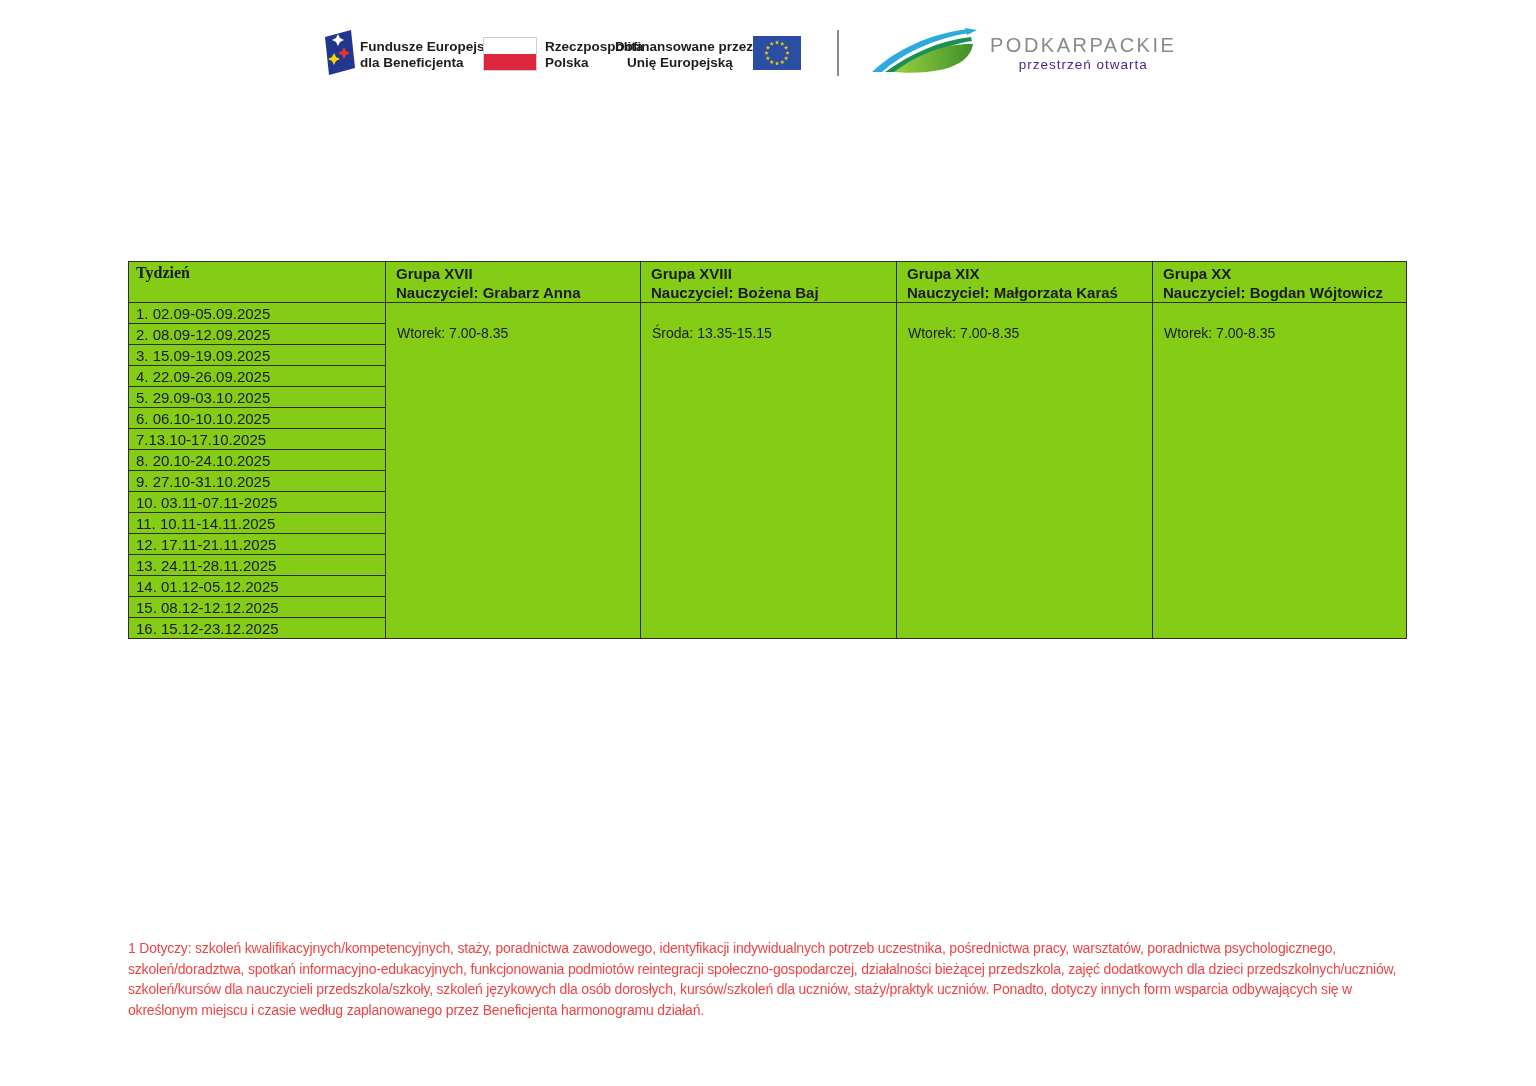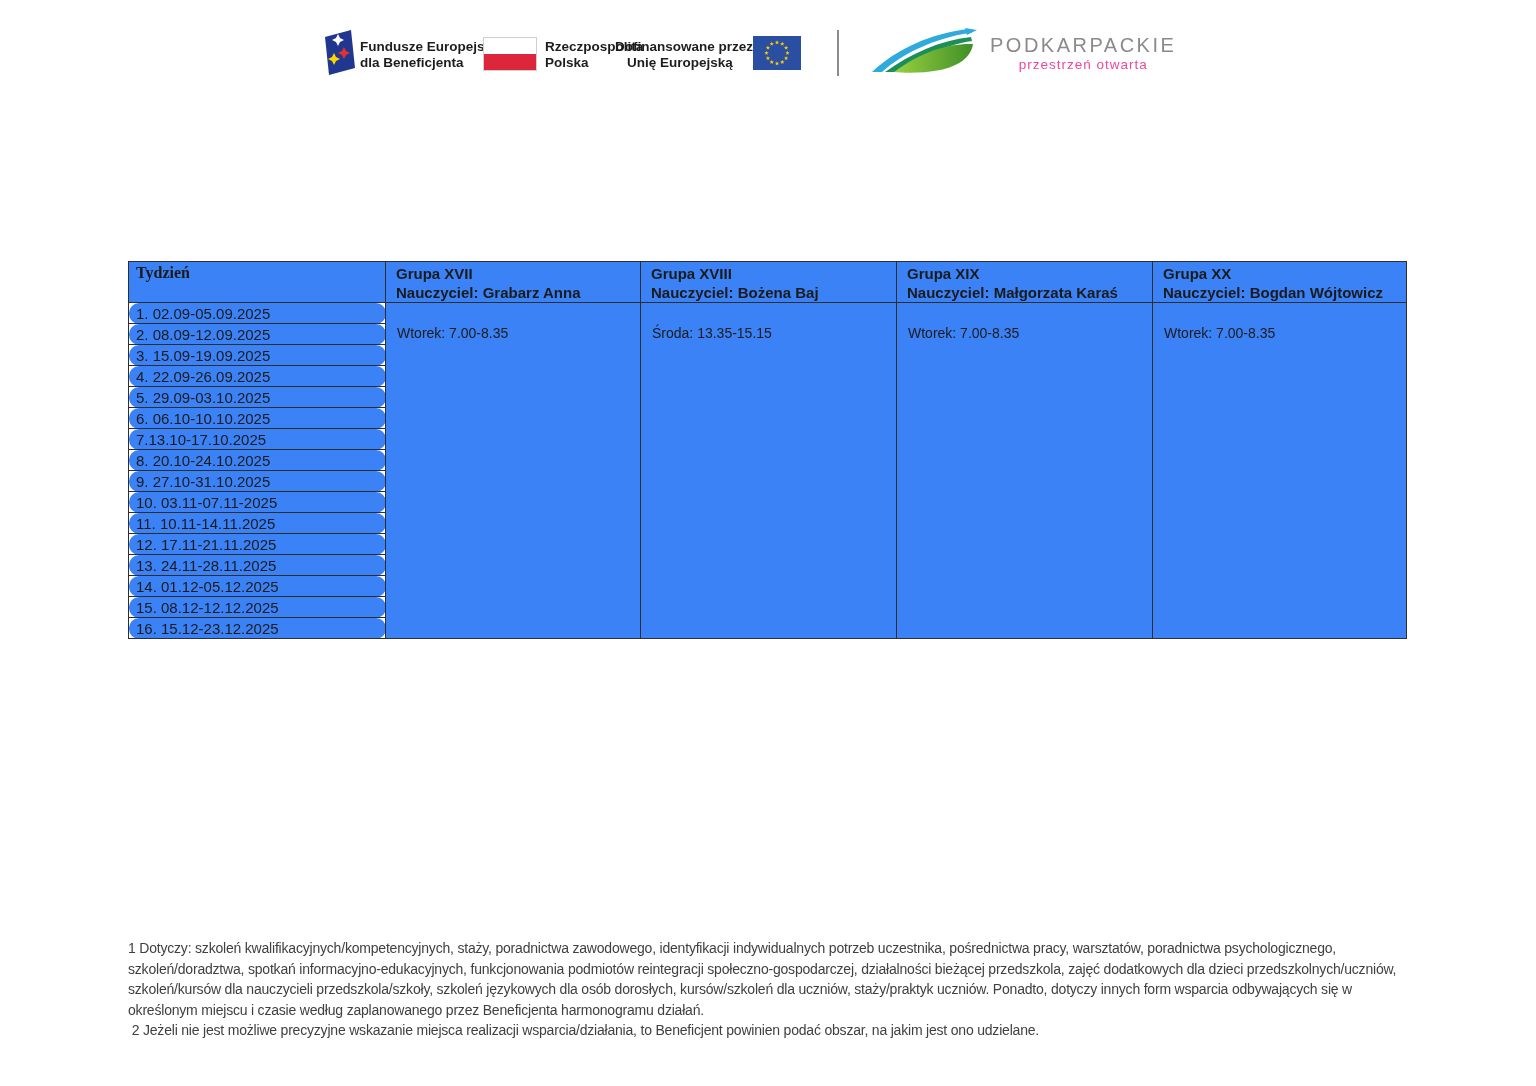--- a/index.html
+++ b/index.html
@@ -32,21 +32,21 @@
     font-size: 20px;
     letter-spacing: 2.5px;
     color: #8a8a8a;
     white-space: nowrap;
     line-height: 22px;
     text-align: center;
   }
   .pk-tagline {
     font-size: 13.5px;
     letter-spacing: 1px;
-    color: #ec4899;
+    color: #4c1d95;
     text-align: center;
     line-height: 15px;
     margin-top: 1px;
   }
   .poland-flag {
     width: 54px; height: 34px;
     border: 1px solid #cfcfcf;
     box-sizing: border-box;
   }
   .poland-flag .half { width: 100%; height: 50%; }
@@ -54,21 +54,21 @@
   
   table.schedule {
     position: absolute;
     left: 128px; top: 261px;
     border-collapse: collapse;
     table-layout: fixed;
   }
   table.schedule th, table.schedule td {
     border: 1px solid #2e2e2e;
     box-sizing: border-box;
-    background: #3b82f6;
+    background: #84cc16;
   }
   th.week-h {
     font-family: "Liberation Serif", serif;
     font-size: 16px;
     font-weight: bold;
     text-align: left;
     vertical-align: top;
     padding: 2px 7px 0 7px;
     height: 41px;
   }
@@ -84,39 +84,38 @@
     line-height: 19px;
     font-weight: bold;
     white-space: nowrap;
   }
   td.week {
     height: 21px;
     font-size: 15px;
     line-height: 19px;
     padding: 0 7px;
     white-space: nowrap;
-    border-radius: 10px;
   }
   td.slot {
     vertical-align: top;
     padding: 21px 8px 0 11px;
     font-size: 14px;
     line-height: 19px;
     white-space: nowrap;
   }
 
   
   .footnotes {
     position: absolute;
     left: 128px; top: 938px;
     width: 1272px;
     font-size: 14px;
     letter-spacing: -0.2px;
     line-height: 20.5px;
-    color: #404040;
+    color: #ef4444;
   }
   .footnotes p { margin: 0; white-space: pre-wrap; }
 </style>
 </head>
 <body>
 
 <div class="abs" style="left:320px; top:29px;">
   <svg width="36" height="46" viewBox="0 0 36 46">
     <polygon points="5,8 31,1 35,39 9,46" fill="#20368f"></polygon>
     <polygon points="18,5 20,9 24,11 20,13 18,17 16,13 12,11 16,9" fill="#ffffff"></polygon>
@@ -264,14 +263,13 @@
         <td class="week">15. 08.12-12.12.2025</td>
       </tr>
     <tr>
         <td class="week">16. 15.12-23.12.2025</td>
       </tr>
   </tbody>
 </table>
 
 <div class="footnotes">
   <p>1 Dotyczy: szkoleń kwalifikacyjnych/kompetencyjnych, staży, poradnictwa zawodowego, identyfikacji indywidualnych potrzeb uczestnika, pośrednictwa pracy, warsztatów, poradnictwa psychologicznego, szkoleń/doradztwa, spotkań informacyjno-edukacyjnych, funkcjonowania podmiotów reintegracji społeczno-gospodarczej, działalności bieżącej przedszkola, zajęć dodatkowych dla dzieci przedszkolnych/uczniów, szkoleń/kursów dla nauczycieli przedszkola/szkoły, szkoleń językowych dla osób dorosłych, kursów/szkoleń dla uczniów, staży/praktyk uczniów. Ponadto, dotyczy innych form wsparcia odbywających się w określonym miejscu i czasie według zaplanowanego przez Beneficjenta harmonogramu działań.</p>
-  <p> 2 Jeżeli nie jest możliwe precyzyjne wskazanie miejsca realizacji wsparcia/działania, to Beneficjent powinien podać obszar, na jakim jest ono udzielane.</p>
 </div>
 
 </body></html>

